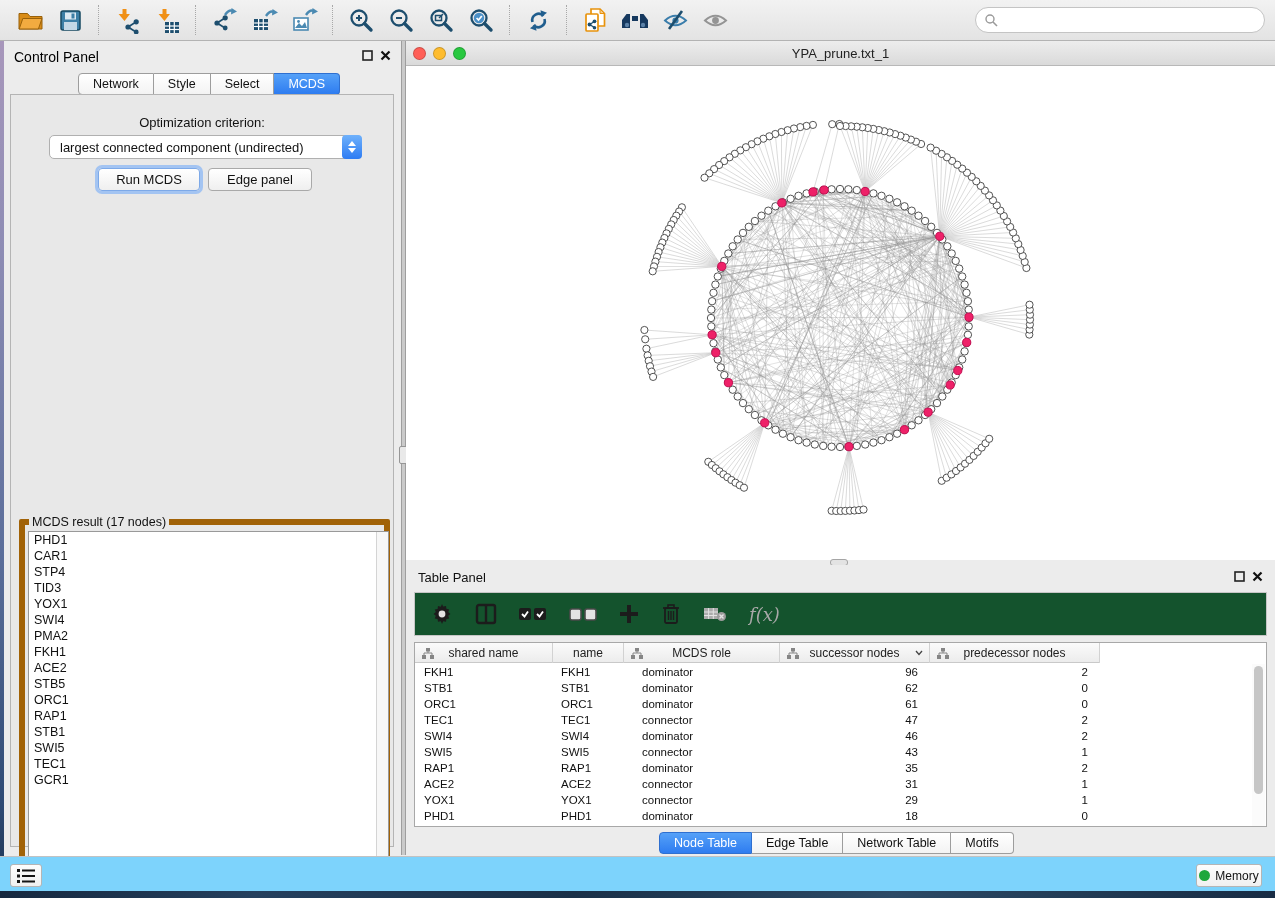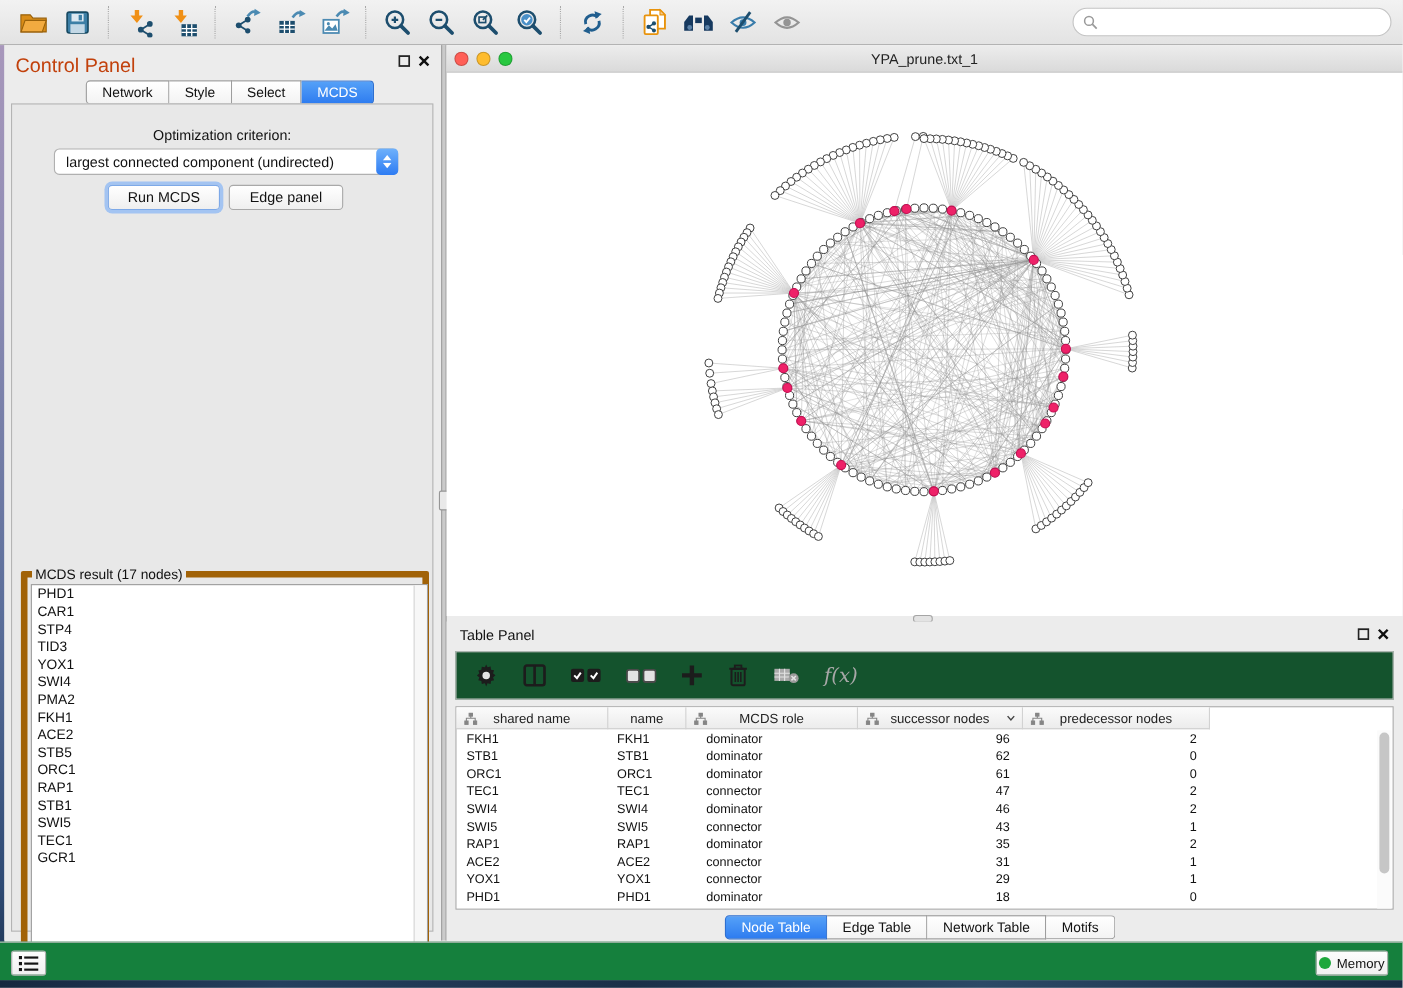--- a/index.html
+++ b/index.html
@@ -17,21 +17,21 @@
     background:linear-gradient(#f2f2f2,#e3e3e3); border-bottom:1px solid #b3b3b3;
     display:flex; align-items:center; padding:0 10px; }
   .tb-icon { width:30px; height:30px; display:flex; align-items:center; justify-content:center; margin:0 5px; }
   .tb-sep { width:1px; height:30px; border-left:1px dotted #a8a8a8; margin:0 8px; }
   #toolbar-search { margin-left:auto; width:290px; height:26px; background:#fff;
     border:1px solid #c4c4c4; border-radius:13px; display:flex; align-items:center; padding:0 8px; }
   #toolbar-search input { border:none; outline:none; flex:1; font-size:12px; background:transparent; }
 
   
   #control-panel { left:4px; top:41px; width:397px; height:814px; background:#ececec; }
-  #cp-title { left:10px; top:8px; font-size:18px; color:#c2410c; }
+  #cp-title { left:10px; top:8px; font-size:14px; color:#000000; }
   .panel-btns { display:flex; gap:7px; align-items:center; }
   #cp-btns { right:10px; top:9px; }
   #control-tabs { left:74px; top:32px; display:flex; }
   .seg-tab { height:22px; padding:0 14px; font-size:12.5px; display:flex; align-items:center;
     background:linear-gradient(#ffffff,#f3f3f3); border:1px solid #9d9d9d; border-left:none; color:#111; }
   .seg-tab:first-child { border-left:1px solid #9d9d9d; border-radius:4px 0 0 4px; }
   .seg-tab:last-child { border-radius:0 4px 4px 0; }
   .seg-tab.active { background:linear-gradient(#55a1f8,#2e7cf0); color:#fff; border-color:#2e6fd0; }
   #cp-body { left:6px; top:53px; width:384px; height:753px; background:#e8e8e8; border:1px solid #b4b4b4; }
   #opt-label { left:0; top:20px; width:100%; text-align:center; font-size:13px; color:#111; }
@@ -90,21 +90,21 @@
   .trow { display:flex; height:16px; align-items:center; }
   .td { font-size:11.5px; color:#111; white-space:nowrap; }
   .td.num { text-align:right; padding-right:12px; }
   #tbl-scroll { position:absolute; right:1px; top:21px; width:13px; height:162px; background:#fbfbfb; }
   #tbl-thumb { position:absolute; left:2px; top:2px; width:9px; height:128px; background:#c6c6c6;
     border-radius:5px; }
   #table-tabs { left:253px; top:267px; display:flex; }
   #table-tabs .seg-tab { height:22px; font-size:12.5px; }
 
   
-  #status-bar { left:0; top:856px; width:1275px; height:35px; background:#15803d; border-top:1px solid #c2c2c2; }
+  #status-bar { left:0; top:856px; width:1275px; height:35px; background:#7dd3fc; border-top:1px solid #c2c2c2; }
   #list-btn { left:10px; top:7px; width:32px; height:23px; background:linear-gradient(#fdfdfd,#f0f0f0);
     border:1px solid #b5b5b5; border-radius:3px; display:flex; align-items:center; justify-content:center; }
   #memory-btn { left:1196px; top:7px; width:66px; height:23px; background:linear-gradient(#fdfdfd,#f0f0f0);
     border:1px solid #b5b5b5; border-radius:3px; display:flex; align-items:center; justify-content:center;
     gap:5px; font-size:12px; color:#111; }
   #memory-dot { width:11px; height:11px; border-radius:50%; background:#1ea73c; }
 </style>
 </head>
 <body>
 

